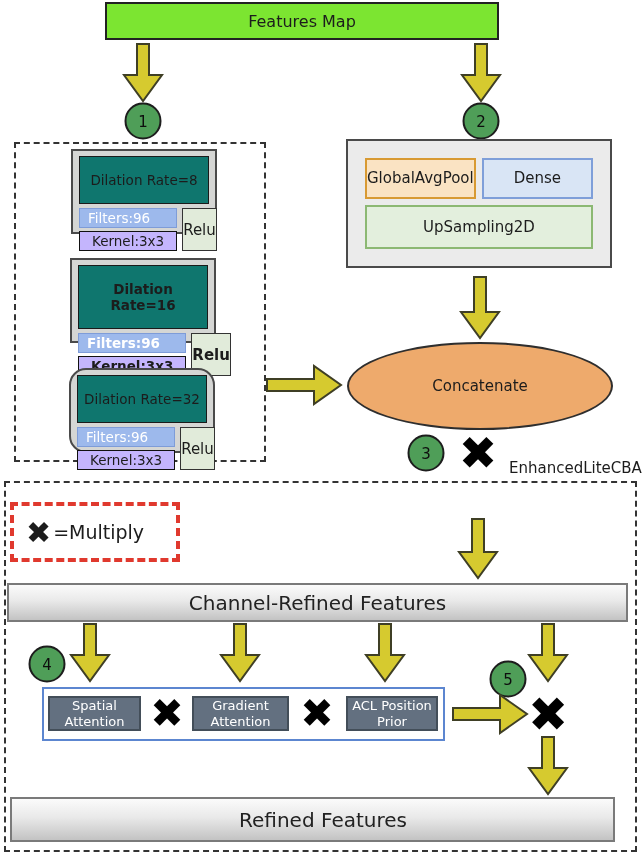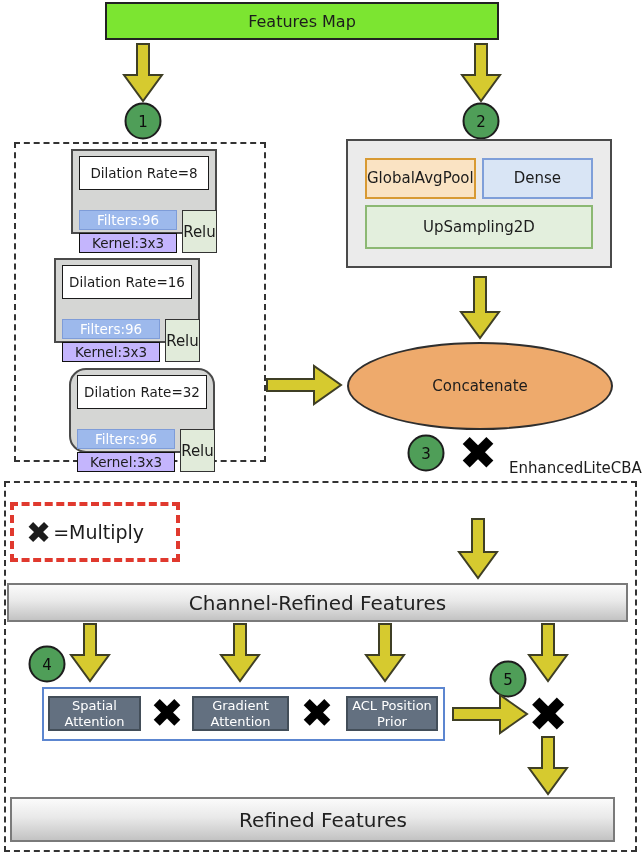--- a/index.html
+++ b/index.html
@@ -35,28 +35,28 @@
     left:4px; top:481px; width:633px; height:371px;
     border:2px dashed #333; box-sizing:border-box;
   }
 
   
   .conv-block {
     width:146px; height:85px; background:#d5d6d4;
     border:2px solid #4a4a4a; box-sizing:border-box; padding:5px 6px;
   }
   .conv-header {
-    background:#ffffff; border:1.5px solid #1a1a1a;
-    text-align:center; font-size:13.5px; padding:8px 0; margin-bottom:20px;
+    background:#0f766e; border:1.5px solid #1a1a1a;
+    text-align:center; font-size:13.5px; padding:15px 0; margin-bottom:4px;
   }
   .conv-row { display:flex; gap:5px; }
   .conv-col { display:flex; flex-direction:column; gap:3px; flex:1; }
   .filters-box {
     background:#9db9ec; border:1.5px solid #7e9cd8; color:#ffffff;
-    font-size:13.5px; text-align:center; padding:1px 0;
+    font-size:13.5px; padding:1px 8px;
   }
   .kernel-box {
     background:#c4b5fd; border:1.5px solid #111;
     font-size:13.5px; text-align:center; padding:1px 12px;
   }
   .relu-box {
     background:#e1ebda; border:1.5px solid #333; width:50px;
     display:flex; align-items:center; justify-content:center; font-size:15px;
   }
 
@@ -161,21 +161,21 @@
     <div class="conv-header">Dilation Rate=8</div>
     <div class="conv-row">
       <div class="conv-col">
         <div class="filters-box">Filters:96</div>
         <div class="kernel-box">Kernel:3x3</div>
       </div>
       <div class="relu-box">Relu</div>
     </div>
   </div>
 
-  <div class="abs conv-block" style="left:54px; top:258px;">
+  <div class="abs conv-block" style="left:70px; top:258px;font-weight:bold;">
     <div class="conv-header">Dilation Rate=16</div>
     <div class="conv-row">
       <div class="conv-col">
         <div class="filters-box">Filters:96</div>
         <div class="kernel-box">Kernel:3x3</div>
       </div>
       <div class="relu-box">Relu</div>
     </div>
   </div>
 

